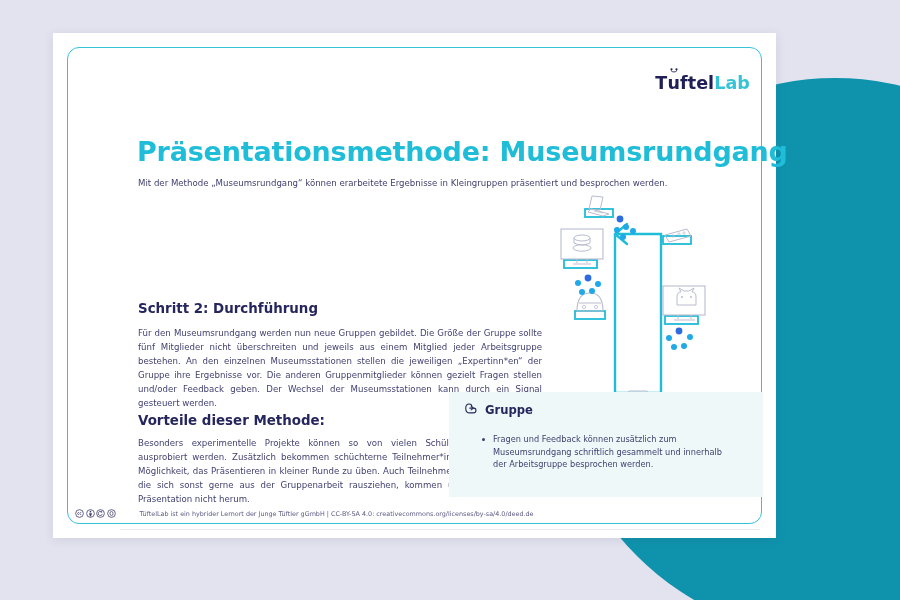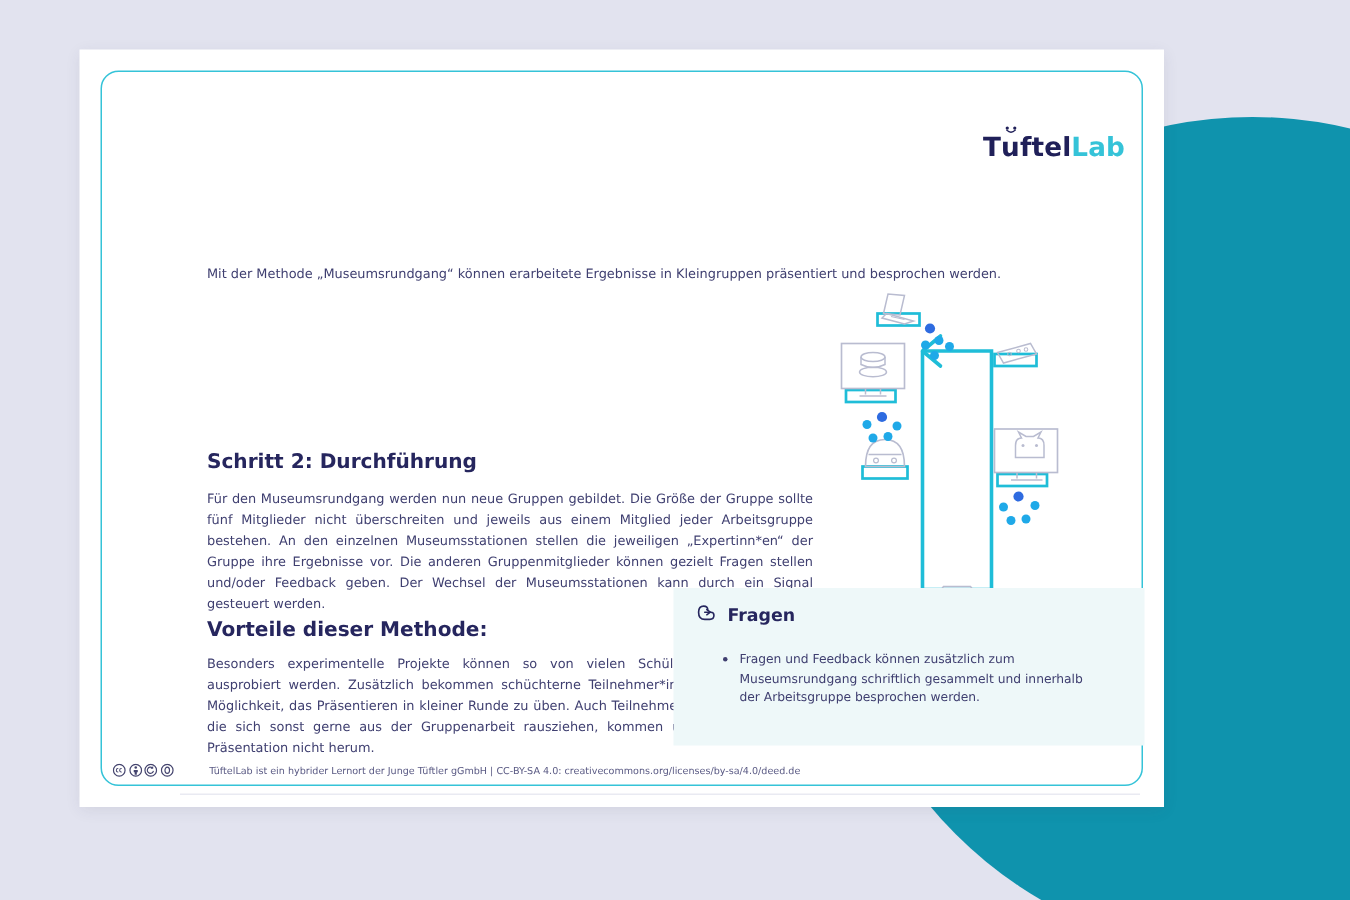--- a/index.html
+++ b/index.html
@@ -33,21 +33,21 @@
   #card-inner-border{
     position:absolute;
     left:14px; top:14px; right:14px; bottom:14px;
     border:1.4px solid #35c3d8;
     border-radius:12px;
     pointer-events:none;
   }
 
   
   #logo{
-    position:absolute; right:26px; top:56px;
+    position:absolute; right:26px; top:40px;
     font-size:17.5px; font-weight:bold;
     letter-spacing:.1px;
     white-space:nowrap;
   }
   #logo .t1{ color:#202059; }
   #logo .t2{ color:#35c3d8; }
   #logo .umlaut{ position:relative; display:inline-block; }
   #logo .umlaut .smile{
     position:absolute; left:50%; top:-5.5px; transform:translateX(-50%);
     width:9px; height:5px;
@@ -132,20 +132,21 @@
   <div id="card-inner-border"></div>
 
   <div id="logo">
     <span class="t1">T</span><span class="t1 umlaut"><span>u</span><svg class="smile" viewBox="0 0 10 6">
           <circle cx="2" cy="1.6" r="1.3" fill="#202059"></circle>
           <circle cx="8" cy="1.6" r="1.3" fill="#202059"></circle>
           <path d="M1.6 3.3 Q5 6.6 8.4 3.3" stroke="#202059" stroke-width="1.1" fill="none" stroke-linecap="round"></path>
         </svg></span><span class="t1">ftel</span><span class="t2">Lab</span>
   </div>
 
+  <div id="title">Präsentationsmethode: Museumsrundgang</div>
   <div id="subtitle">Mit der Methode „Museumsrundgang“ können erarbeitete Ergebnisse in Kleingruppen präsentiert und besprochen werden.</div>
 
 
   <div class="sec-head" id="s2h">Schritt 2: Durchführung</div>
   <div class="sec-body" id="s2b">Für den Museumsrundgang werden nun neue Gruppen gebildet. Die Größe der Gruppe sollte fünf Mitglieder nicht überschreiten und jeweils aus einem Mitglied jeder Arbeitsgruppe bestehen. An den einzelnen Museumsstationen stellen die jeweiligen „Expertinn*en“ der Gruppe ihre Ergebnisse vor. Die anderen Gruppenmitglieder können gezielt Fragen stellen und/oder Feedback geben. Der Wechsel der Museumsstationen kann durch ein Signal gesteuert werden.</div>
 
   <div class="sec-head" id="s3h">Vorteile dieser Methode:</div>
   <div class="sec-body" id="s3b">Besonders experimentelle Projekte können so von vielen Schüler*innen ausprobiert werden. Zusätzlich bekommen schüchterne Teilnehmer*innen die Möglichkeit, das Präsentieren in kleiner Runde zu üben. Auch Teilnehmer*innen, die sich sonst gerne aus der Gruppenarbeit rausziehen, kommen um eine Präsentation nicht herum.</div>
 
   <svg id="illo" width="160" height="235" viewBox="0 0 160 235">
@@ -226,21 +227,21 @@
 
   <div id="footer-rule"></div>
 </div>
 
 <div id="tipps">
   <div id="tipps-title">
     <svg width="15" height="15" viewBox="0 0 22 22">
       <path d="M13 7 Q13 3 9 3 Q4 3 4 9 Q4 16 10 16 L15 16 Q19 16 19 12 Q19 9 16 9 L10 9" fill="none" stroke="#26265e" stroke-width="1.6" stroke-linecap="round"></path>
       <path d="M12 6.5 L15.5 9 L12 11.5" fill="none" stroke="#26265e" stroke-width="1.5" stroke-linecap="round" stroke-linejoin="round"></path>
     </svg>
-    <span>Fragen</span>
+    <span>Gruppe</span>
   </div>
   <ul>
     <li>Fragen und Feedback können zusätzlich zum Museumsrundgang schriftlich gesammelt und innerhalb der Arbeitsgruppe besprochen werden.</li>
   </ul>
 </div>
 
 <div id="footer">
   <div id="cc-icons">
     <svg width="9" height="9" viewBox="0 0 20 20">
       <circle cx="10" cy="10" r="8.6" fill="none" stroke="#44446e" stroke-width="1.8"></circle>

